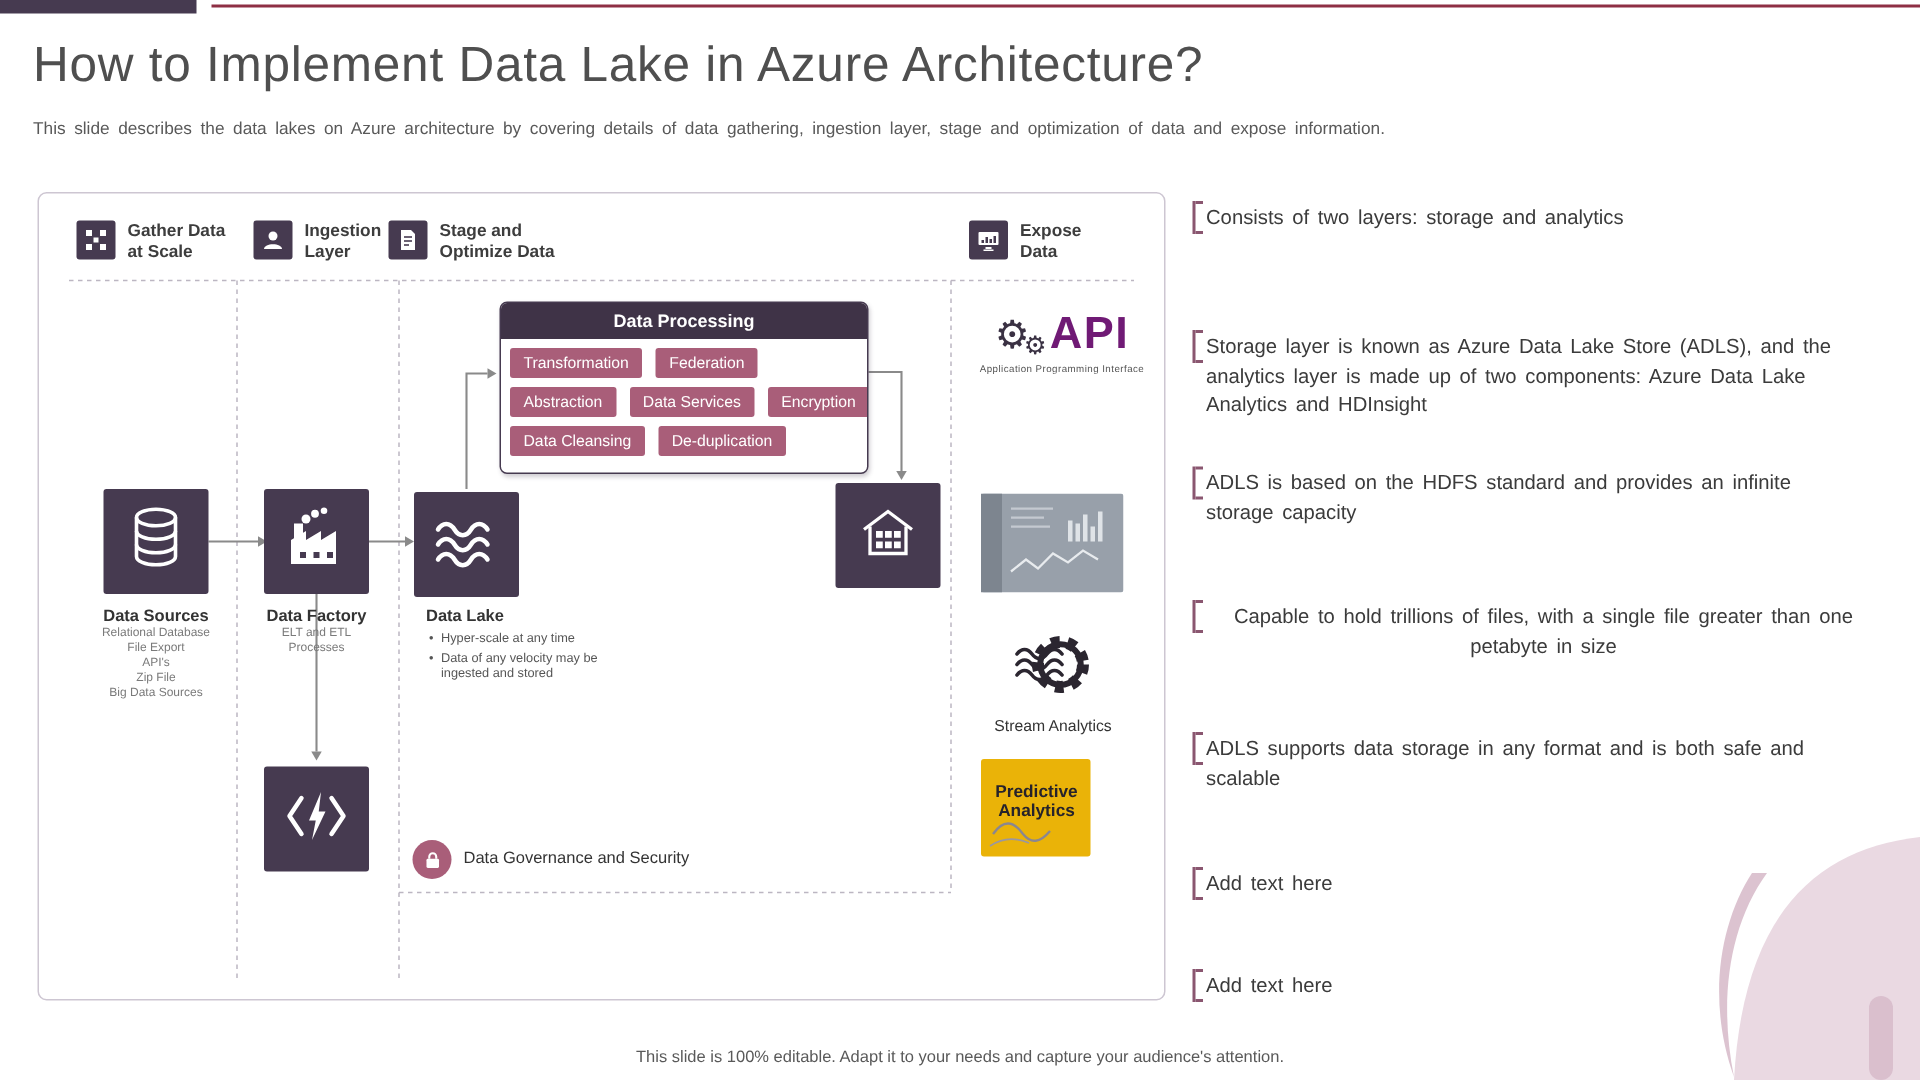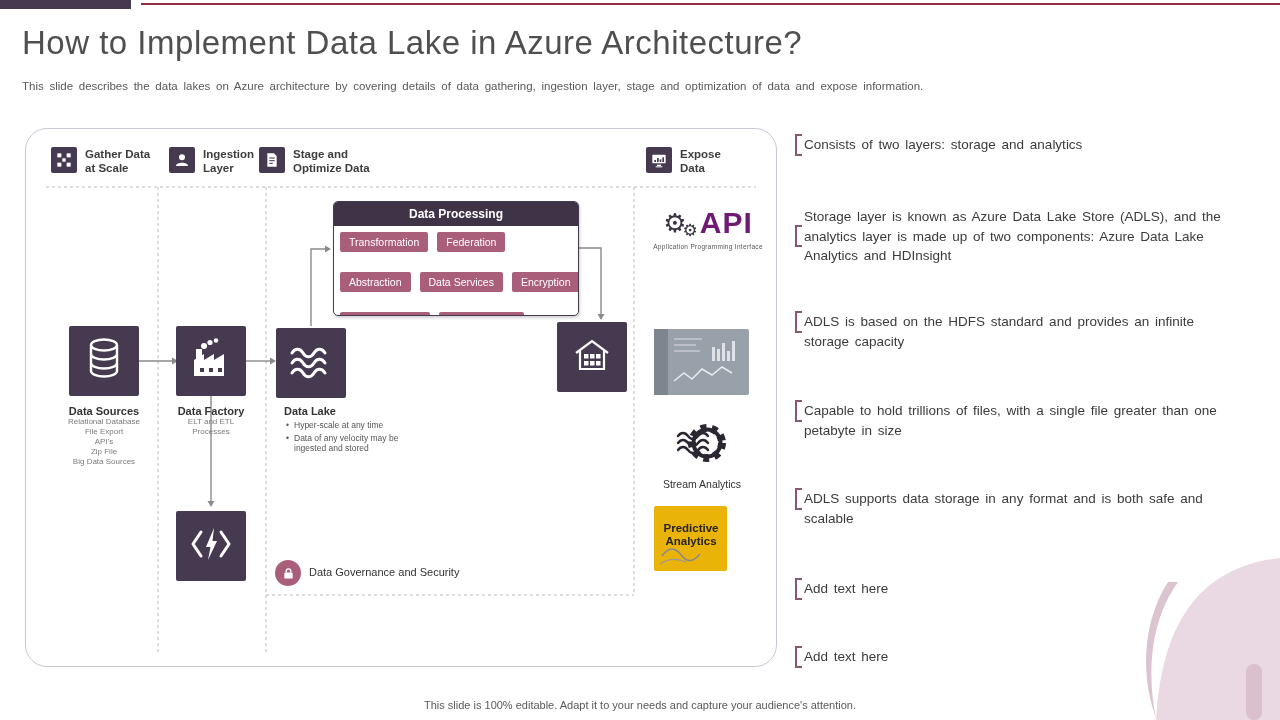--- a/index.html
+++ b/index.html
@@ -10,36 +10,36 @@
   .topbar-left{position:absolute;left:0;top:0;width:131px;height:9px;background:#463a50;}
   .topbar-line{position:absolute;left:141px;right:0;top:3px;height:2px;background:#8e2f44;}
 
   .page-title{position:absolute;left:22px;top:24px;font-size:33px;font-weight:400;color:#4f4f4f;
               letter-spacing:0.5px;margin:0;}
   .page-subtitle{position:absolute;left:22px;top:80px;font-size:11.5px;color:#595959;
                  word-spacing:2.5px;margin:0;}
 
   
   .diagram{position:absolute;left:25px;top:128px;width:750px;height:537px;
-           border:1px solid #cdc6d2;border-radius:22px;background:#fff;}
+           border:1px solid #cdc6d2;border-radius:6px;background:#fff;}
   .lines-overlay{position:absolute;left:0;top:0;width:750px;height:537px;pointer-events:none;}
 
   
   .stage{position:absolute;display:flex;gap:8px;align-items:flex-start;}
   .hicon{width:26px;height:26px;background:#463a50;border-radius:2px;display:flex;
          align-items:center;justify-content:center;flex:0 0 auto;}
   .hlabel{white-space:pre-line;font-size:11.5px;font-weight:600;color:#3d3d3d;line-height:13.5px;padding-top:1px;}
 
   
   .proc{position:absolute;left:307px;top:72px;width:246px;height:115px;border:1px solid #463a50;
         border-radius:5px;background:#fff;box-shadow:1px 2px 3px rgba(70,58,80,.25);overflow:hidden;box-sizing:border-box;}
   .proc-head{background:#3f3347;color:#fff;font-size:12px;font-weight:700;text-align:center;
              padding:5px 0;}
   .proc-body{padding:6px 0 0 6px;}
-  .tag-row{display:flex;gap:9px;margin-bottom:20px;}
+  .tag-row{display:flex;gap:9px;margin-bottom:6px;}
   .tag{background:#a95e79;color:#fff;font-size:10.5px;padding:4px 9px;border-radius:2px;white-space:nowrap;}
 
   
   .node{position:absolute;width:70px;height:70px;background:#463a50;border-radius:2px;
         display:flex;align-items:center;justify-content:center;}
   .node-label{position:absolute;}
   .node-title{font-size:11px;font-weight:700;color:#333;}
   .center{text-align:center;}
   .sub-line{font-size:8px;color:#7a7a7a;line-height:10px;}
   .mini-bullets{margin:3px 0 0 0;padding:0 0 0 10px;list-style:none;}
@@ -343,31 +343,31 @@
         </svg>
       <div class="predictive-text">Predictive Analytics</div>
     </div>
   </div>
 
   <div class="notes">
     <div class="note" style="top:135px;">
       <span class="note-marker"></span>
       <span class="note-text" style="width:450px;">Consists of two layers: storage and analytics</span>
     </div>
-    <div class="note" style="top:207px;align-items:center;">
+    <div class="note" style="top:221px;">
       <span class="note-marker"></span>
       <span class="note-text" style="width:450px;">Storage layer is known as Azure Data Lake Store (ADLS), and the analytics layer is made up of two components: Azure Data Lake Analytics and HDInsight</span>
     </div>
     <div class="note" style="top:312px;">
       <span class="note-marker"></span>
       <span class="note-text" style="width:420px;">ADLS is based on the HDFS standard and provides an infinite storage capacity</span>
     </div>
     <div class="note" style="top:401px;">
       <span class="note-marker"></span>
-      <span class="note-text" style="width:450px;">Capable to hold trillions of files, with a single file greater than one petabyte in size</span>
+      <span class="note-text" style="width:450px;text-align:center;">Capable to hold trillions of files, with a single file greater than one petabyte in size</span>
     </div>
     <div class="note" style="top:489px;">
       <span class="note-marker"></span>
       <span class="note-text" style="width:430px;">ADLS supports data storage in any format and is both safe and scalable</span>
     </div>
     <div class="note" style="top:579px;">
       <span class="note-marker"></span>
       <span class="note-text">Add text here</span>
     </div>
     <div class="note" style="top:647px;">

